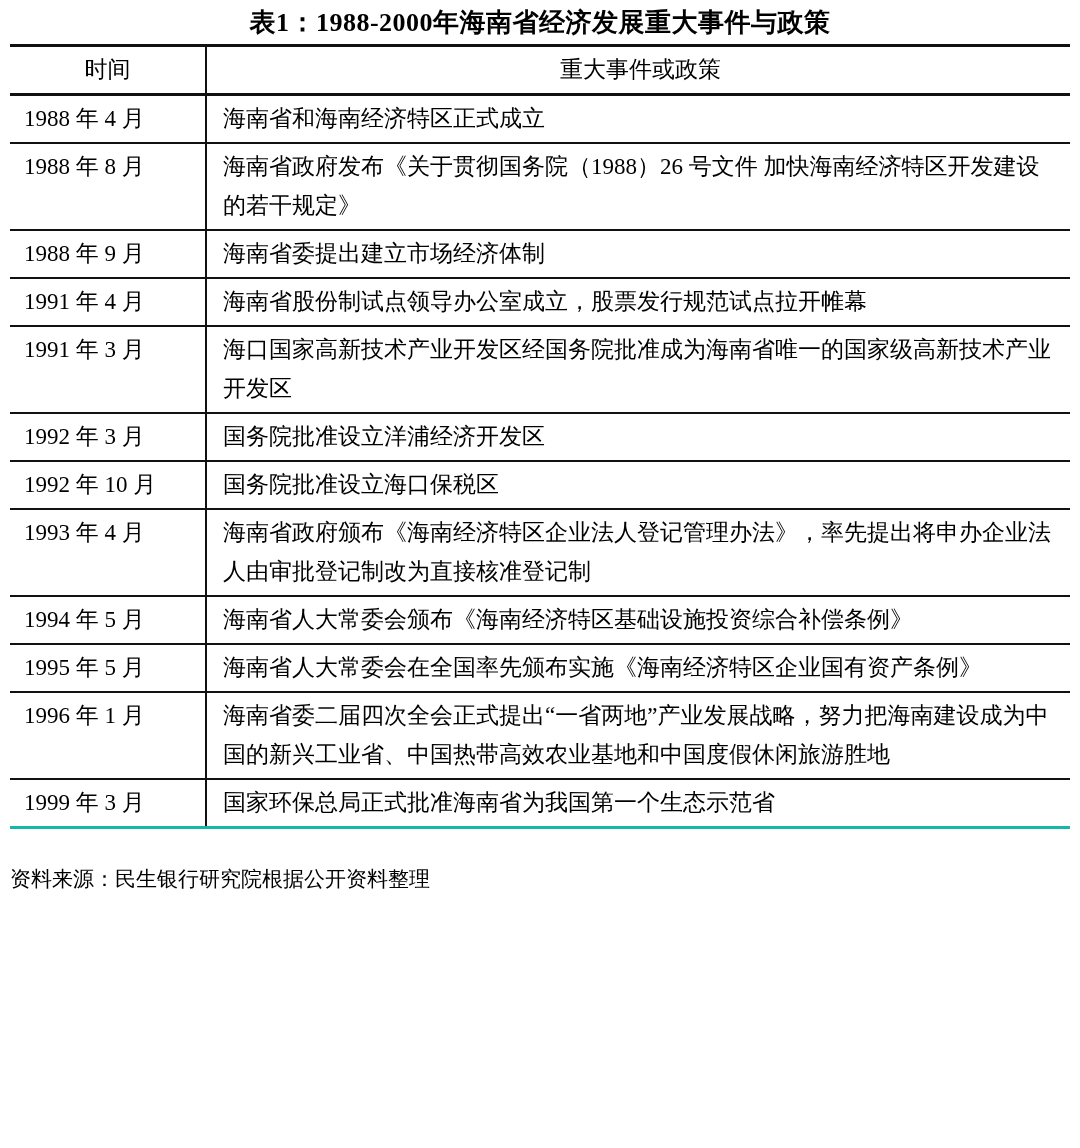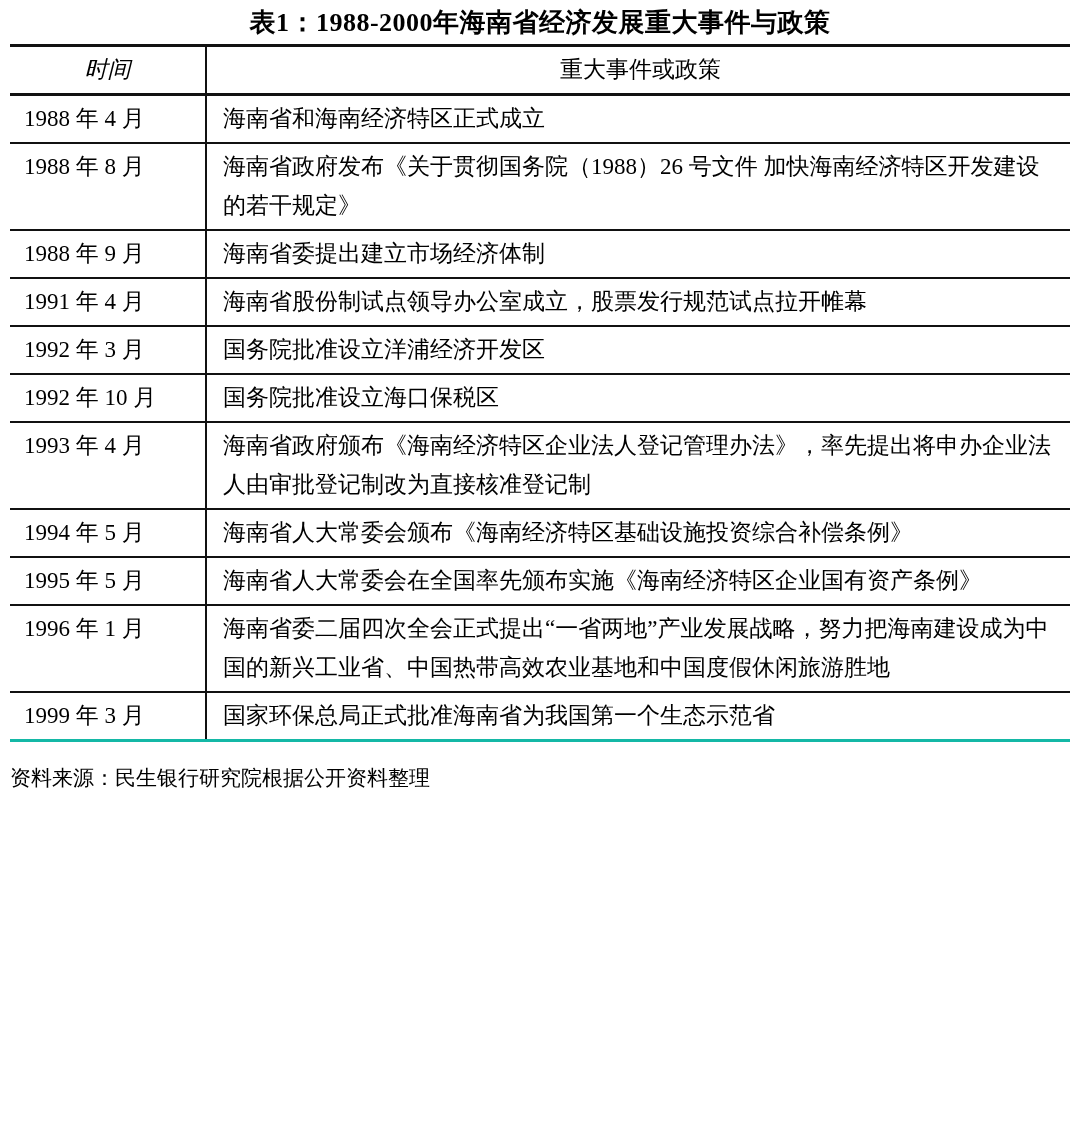--- a/index.html
+++ b/index.html
@@ -72,21 +72,20 @@
   }
 
   th, td {
     vertical-align: top;
     padding: 3px 0 4px 0;
   }
 
   th.cell-time {
     text-align: center;
     font-weight: normal;
-    font-style: italic;
   }
   th.cell-event {
     text-align: center;
     font-weight: normal;
     padding-left: 14px;
     padding-right: 10px;
   }
 
   td.cell-time {
     text-align: left;
@@ -101,20 +100,21 @@
     word-break: break-all;
     line-height: 39px;
   }
 
   
   .source-note {
     font-size: 21px;
     line-height: 28px;
     padding: 22px 0 0 10px;
     white-space: nowrap;
+    margin-top: 14px;
   }
 </style>
 </head>
 <body>
 
 <div class="page">
 
   <div class="table-title">表1：1988-2000年海南省经济发展重大事件与政策</div>
 
   <div class="table-wrap">
@@ -140,20 +140,24 @@
         </tr>
         <tr>
           <td class="cell-time">1988 年 9 月</td>
           <td class="cell-event">海南省委提出建立市场经济体制</td>
         </tr>
         <tr>
           <td class="cell-time">1991 年 4 月</td>
           <td class="cell-event">海南省股份制试点领导办公室成立，股票发行规范试点拉开帷幕</td>
         </tr>
         <tr>
+          <td class="cell-time">1991 年 3 月</td>
+          <td class="cell-event">海口国家高新技术产业开发区经国务院批准成为海南省唯一的国家级高新技术产业开发区</td>
+        </tr>
+        <tr>
           <td class="cell-time">1992 年 3 月</td>
           <td class="cell-event">国务院批准设立洋浦经济开发区</td>
         </tr>
         <tr>
           <td class="cell-time">1992 年 10 月</td>
           <td class="cell-event">国务院批准设立海口保税区</td>
         </tr>
         <tr>
           <td class="cell-time">1993 年 4 月</td>
           <td class="cell-event">海南省政府颁布《海南经济特区企业法人登记管理办法》，率先提出将申办企业法人由审批登记制改为直接核准登记制</td>

